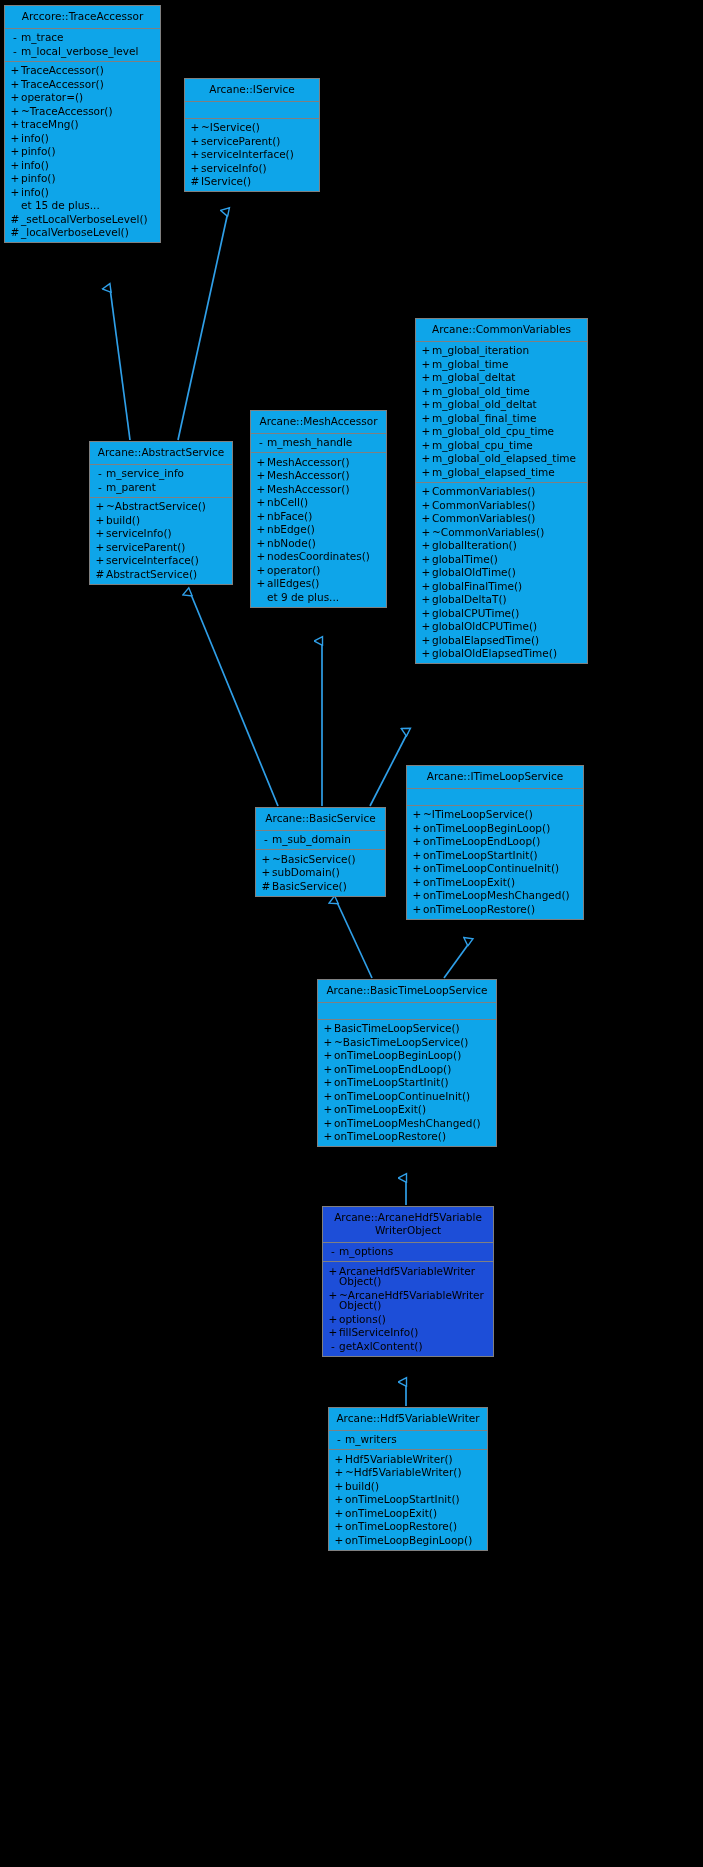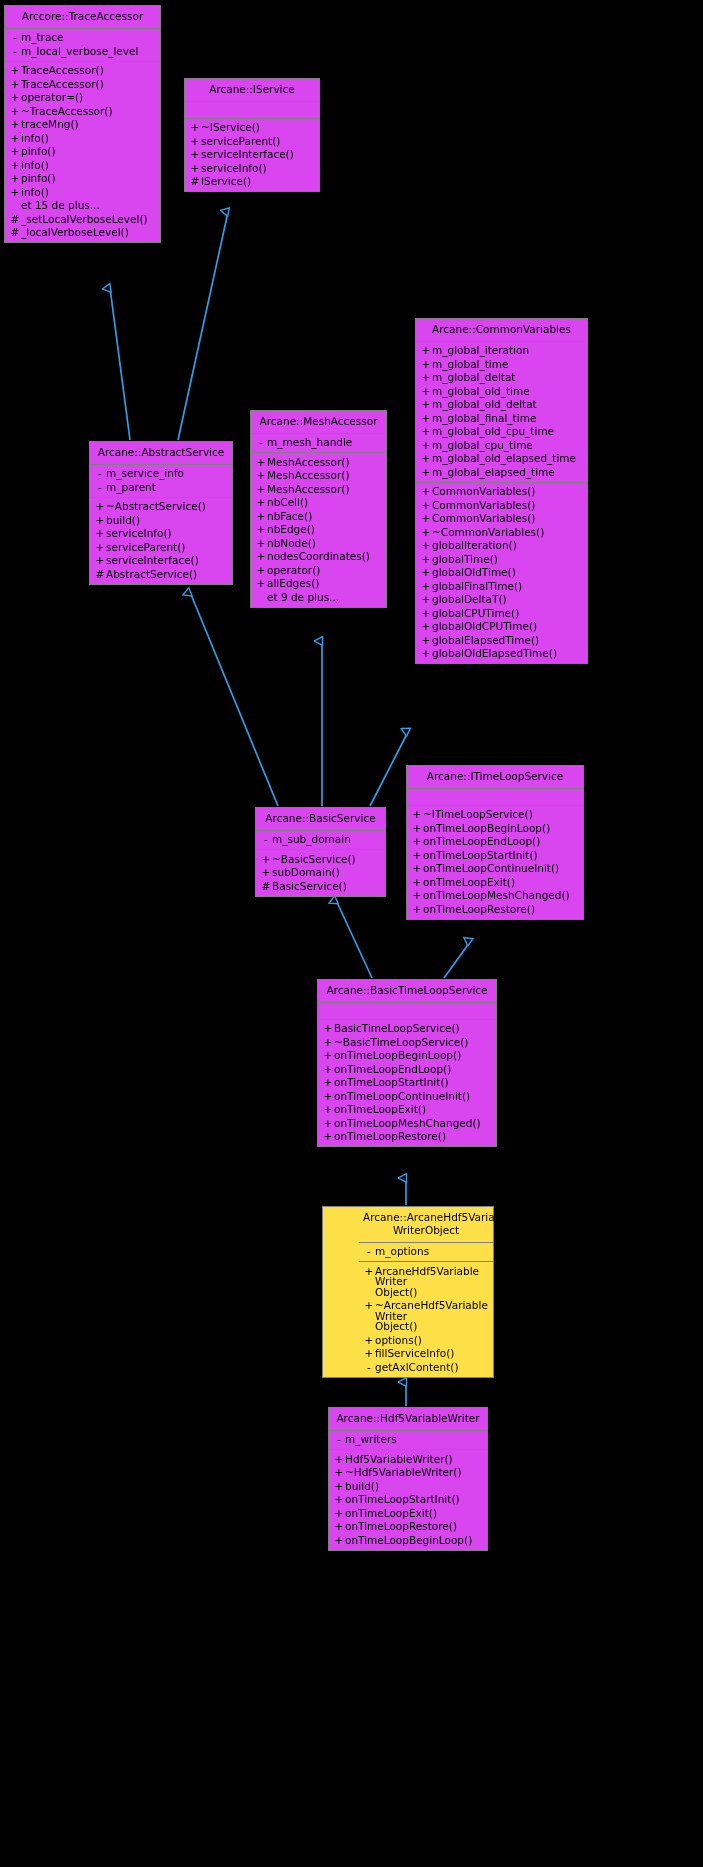--- a/index.html
+++ b/index.html
@@ -13,30 +13,29 @@
   #canvas {
     position: relative;
     width: 703px;
     height: 1867px;
     background: #000000;
     overflow: hidden;
   }
   
   .uml-box {
     position: absolute;
-    background: #d946ef;
+    background: #0ea5e9;
     border: 1px solid #808080;
     box-sizing: border-box;
     font-size: 10.5px;
     line-height: 1.0;
     color: #000000;
   }
   .uml-box.highlight {
-    background: #fde047;
-    padding-left: 36px;
+    background: #1d4ed8;
   }
   .box-title {
     text-align: center;
     padding: 4px 4px 5px 4px;
     font-size: 10.5px;
     color: #000000;
     white-space: pre-line;
     line-height: 1.22;
   }
   .sep {

